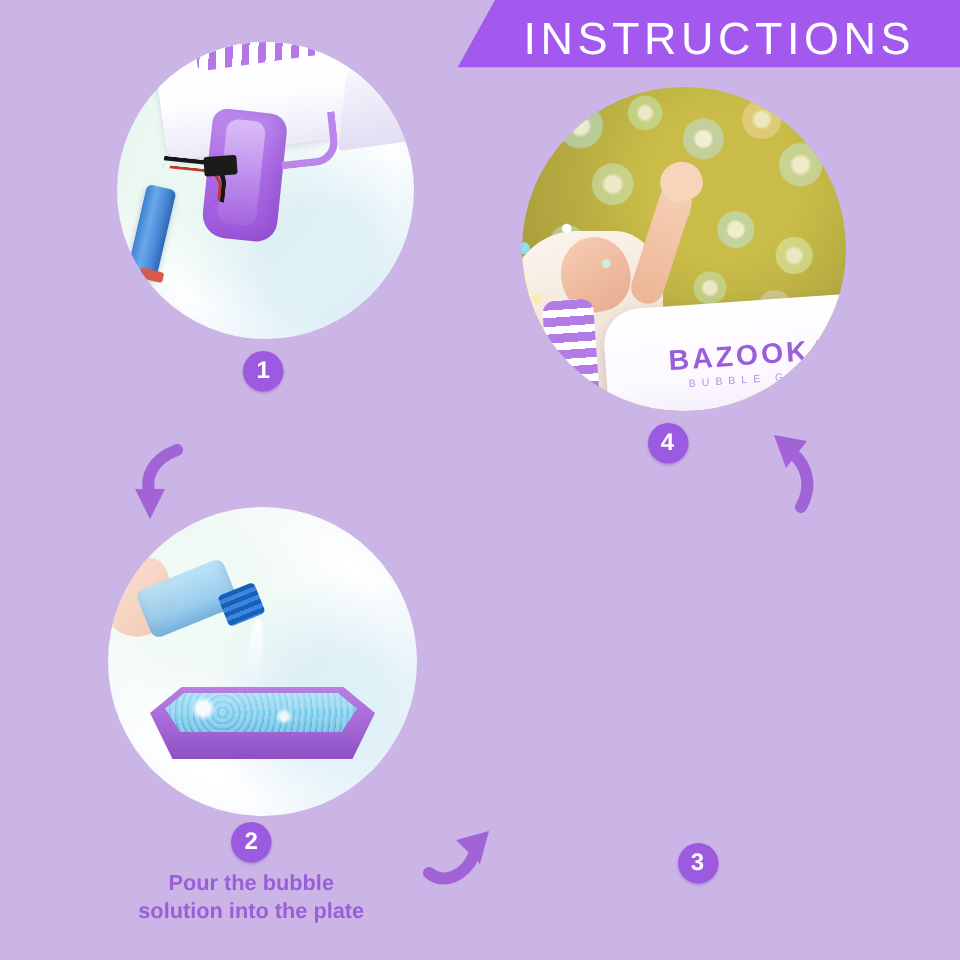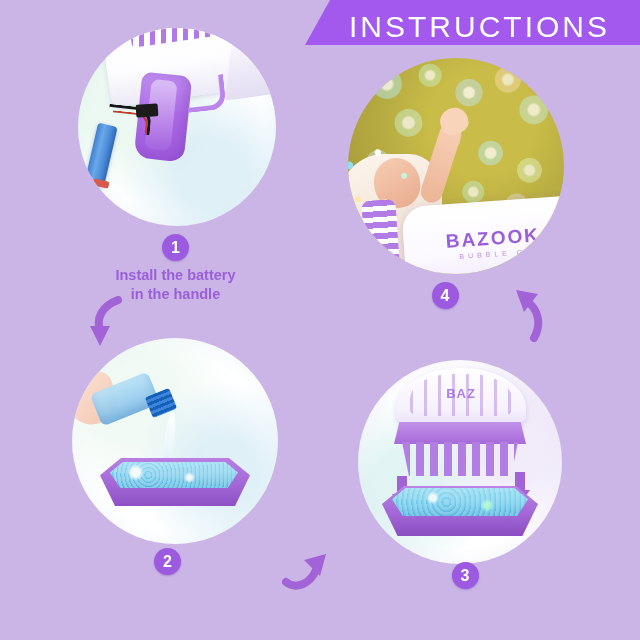--- a/index.html
+++ b/index.html
@@ -262,50 +262,33 @@
 
   <div class="photo photo-2">
     <div class="hand"></div>
     <div class="bottle"></div>
     <div class="bottle-neck"></div>
     <div class="pour"></div>
     <div class="tray"></div>
     <div class="tray-liquid"></div>
   </div>
 
-  <div class="photo photo-3">
-    <div class="nozzle"></div>
-    <div class="nozzle-deco"></div>
-    <div class="nozzle-txt">BAZ</div>
-    <div class="wand-plate"></div>
-    <div class="wands"></div>
-    <div class="dip-arrow" style="left:34px;top:116px;">
-      <div class="shaft"></div>
-        <div class="head"></div>
-    </div>
-    <div class="dip-arrow" style="left:152px;top:112px;">
-      <div class="shaft"></div>
-        <div class="head"></div>
-    </div>
-    <div class="tray3"></div>
-    <div class="tray3-liquid"></div>
-  </div>
 
   <div class="banner">
     <span class="banner-title">INSTRUCTIONS</span>
   </div>
 
   <div class="step step-1">
     <span class="badge">1</span>
-    <div class="step-label">Install the battery
-in the handle</div>
   </div>
 
   <div class="step step-2">
     <span class="badge">2</span>
+    <div class="step-label">Pour the bubble
+solution into the plate</div>
   </div>
 
   <div class="step step-3">
     <span class="badge">3</span>
   </div>
 
   <div class="step step-4">
     <span class="badge">4</span>
   </div>
 

